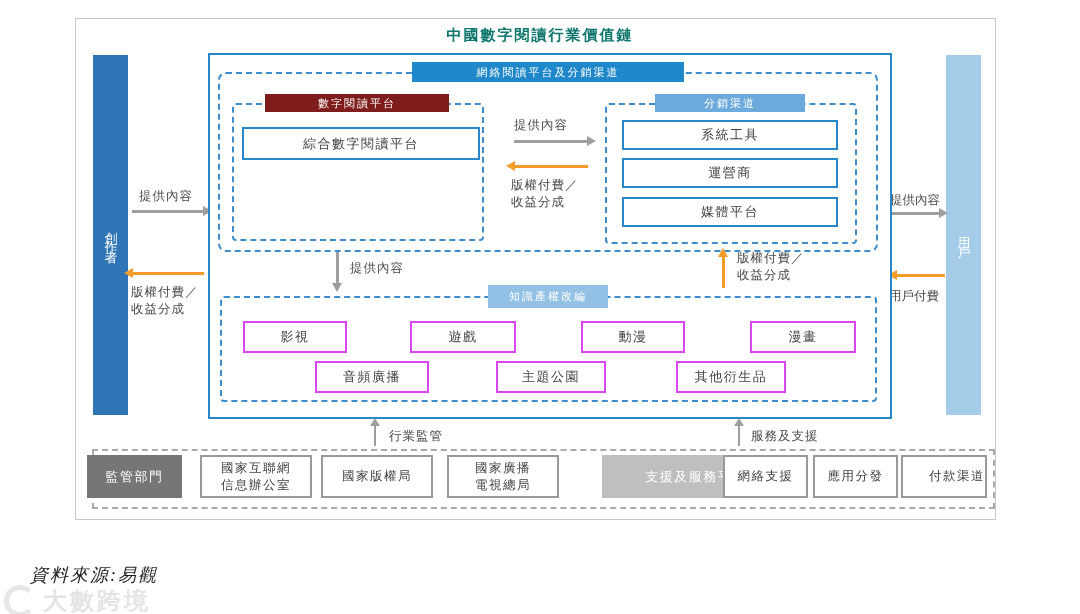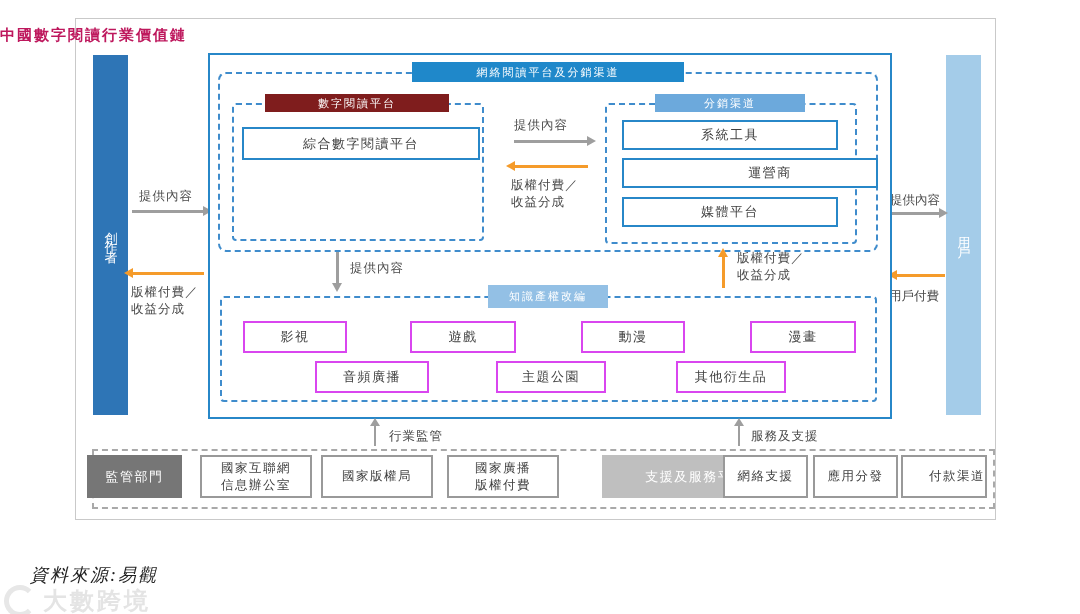--- a/index.html
+++ b/index.html
@@ -1,22 +1,22 @@
 <!DOCTYPE html>
 <html><head>
 <meta charset="utf-8">
 <style>
   html,body{margin:0;padding:0;background:#ffffff;}
   #stage{position:relative;width:1080px;height:614px;background:#fff;overflow:hidden;
          font-family:"Liberation Sans","DejaVu Sans",sans-serif;color:#3f3f3f;}
   .abs{position:absolute;}
   
   .frame{left:75px;top:18px;width:919px;height:500px;border:1px solid #c9c9c9;background:#fff;}
-  .title{left:0;top:26px;width:100%;font-size:15px;font-weight:bold;
-         color:#be185d;letter-spacing:2px;}
+  .title{left:0;top:26px;width:100%;text-align:center;font-size:15px;font-weight:bold;
+         color:#0f766e;letter-spacing:2px;}
   
   .vbar{width:35px;height:360px;top:55px;display:flex;align-items:center;justify-content:center;color:#fff;}
   .vbar span{writing-mode:vertical-rl;text-orientation:upright;font-size:13px;letter-spacing:9px;}
   .creator{left:93px;background:#2e75b6;}
   .user{left:946px;background:#a4cce9;}
   
   .main-box{left:208px;top:53px;width:680px;height:362px;border:2px solid #2787c8;background:#fff;}
   
   .band{display:flex;align-items:center;justify-content:center;color:#fff;font-size:11px;letter-spacing:2px;}
   .band-top{left:412px;top:62px;width:272px;height:20px;background:#1f88ca;}
@@ -110,21 +110,21 @@
   <div class="abs h-arrow dir-right" style="--c:#9e9e9e;left:514px;top:140px;width:74px;"></div>
   <div class="abs h-arrow dir-left" style="--c:#f59b2a;left:514px;top:165px;width:74px;"></div>
   <div class="abs lab" style="left:511px;top:177px;">版權付費／</div>
   <div class="abs lab" style="left:511px;top:194px;">收益分成</div>
 
   <div class="abs dash-blue dash-dist"></div>
   <div class="abs band band-dist">分銷渠道</div>
   <div class="abs box b-blue" style="left:622px;top:120px;width:212px;height:26px;">
     <span>系統工具</span>
   </div>
-  <div class="abs box b-blue" style="left:622px;top:158px;width:212px;height:26px;padding-left:40px;">
+  <div class="abs box b-blue" style="left:622px;top:158px;width:212px;height:26px;">
     <span>運營商</span>
   </div>
   <div class="abs box b-blue" style="left:622px;top:197px;width:212px;height:26px;">
     <span>媒體平台</span>
   </div>
 
   <div class="abs v-arrow dir-down" style="--c:#9e9e9e;left:336px;top:252px;height:32px;"></div>
   <div class="abs lab" style="left:350px;top:260px;">提供內容</div>
   <div class="abs v-arrow dir-up" style="--c:#f59b2a;left:722px;top:256px;height:32px;"></div>
   <div class="abs lab" style="left:737px;top:250px;">版權付費／</div>
@@ -166,21 +166,21 @@
   <div class="abs box b-gray two-line" style="left:200px;top:455px;width:108px;height:39px;">
     <span class="tl">國家互聯網</span>
     <span class="tl">信息辦公室</span>
   </div>
   <div class="abs box b-gray two-line" style="left:321px;top:455px;width:108px;height:39px;">
     <span class="tl">國家版權局</span>
 
   </div>
   <div class="abs box b-gray two-line" style="left:447px;top:455px;width:108px;height:39px;">
     <span class="tl">國家廣播</span>
-    <span class="tl">版權付費</span>
+    <span class="tl">電視總局</span>
   </div>
   <div class="abs box fill-light" style="left:602px;top:455px;width:116px;height:43px;">
     <span>支援及服務平台</span>
   </div>
   <div class="abs box b-gray" style="left:723px;top:455px;width:81px;height:39px;">
     <span>網絡支援</span>
   </div>
   <div class="abs box b-gray" style="left:813px;top:455px;width:81px;height:39px;">
     <span>應用分發</span>
   </div>

